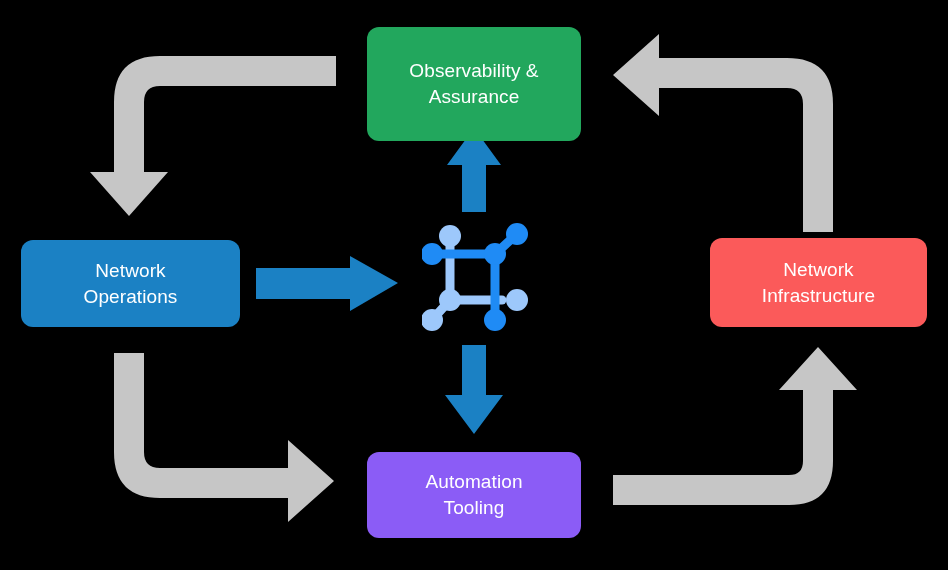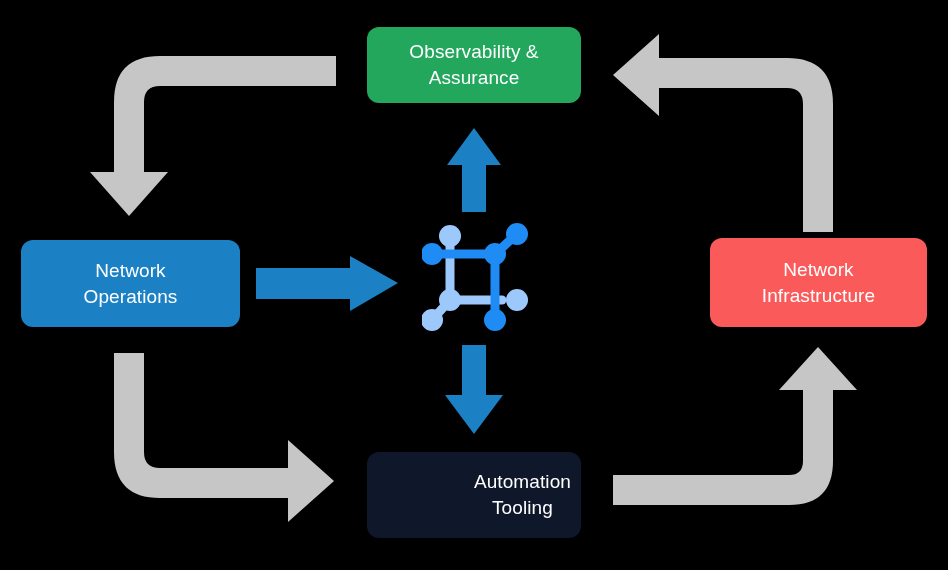--- a/index.html
+++ b/index.html
@@ -27,35 +27,34 @@
   .node-box .label {
     color: #ffffff;
     font-size: 19px;
     line-height: 1.35;
     text-align: center;
     font-weight: 400;
     letter-spacing: 0.1px;
     white-space: pre-line;
   }
   #box-observability {
-    left: 367px; top: 27px; width: 214px; height: 76px;
+    left: 367px; top: 27px; width: 214px; height: 114px;
     background: #22a75d;
   }
   #box-network-operations {
     left: 21px; top: 240px; width: 219px; height: 87px;
     background: #1b81c4;
   }
   #box-network-infrastructure {
     left: 710px; top: 238px; width: 217px; height: 89px;
     background: #fb5a5a;
   }
   #box-automation-tooling {
     left: 367px; top: 452px; width: 214px; height: 86px;
-    background: #0f172a;
-    justify-content: flex-end;
+    background: #8b5cf6;
   }
   .svg-layer {
     position: absolute;
     left: 0; top: 0;
     width: 948px;
     height: 570px;
   }
   #center-icon {
     position: absolute;
     left: 422px;

